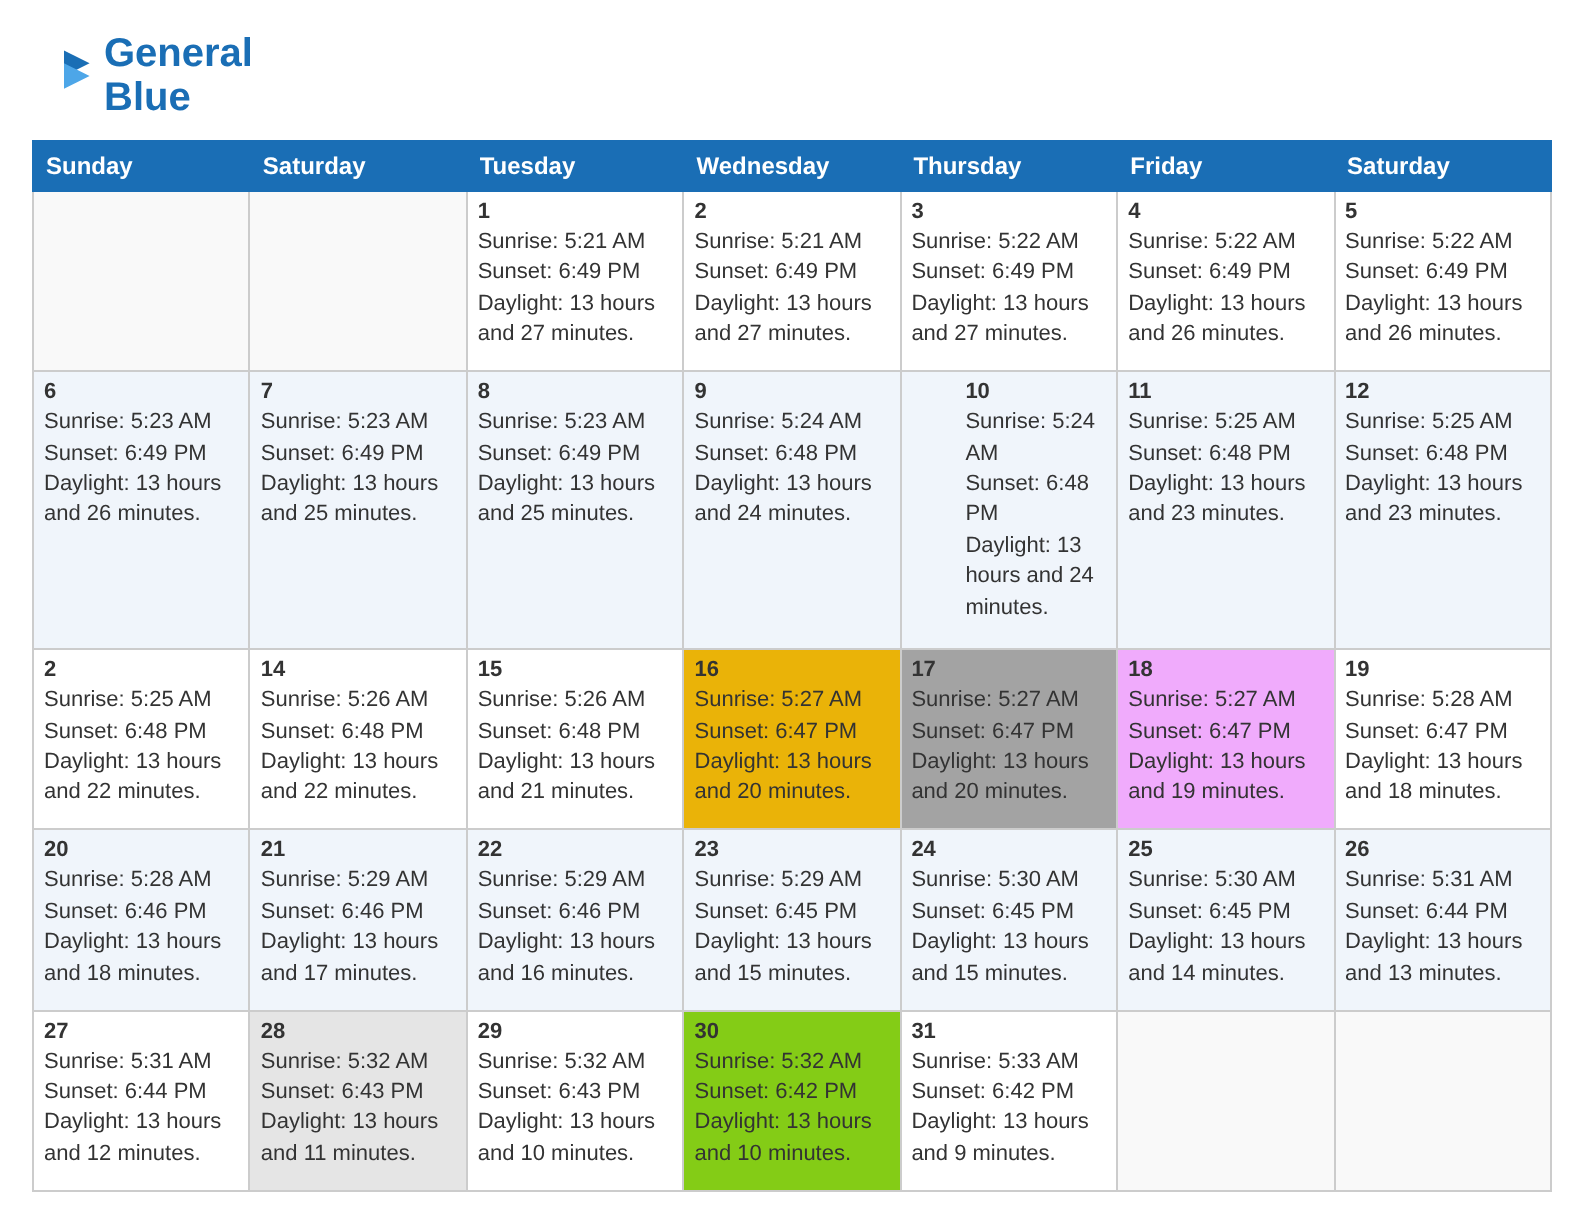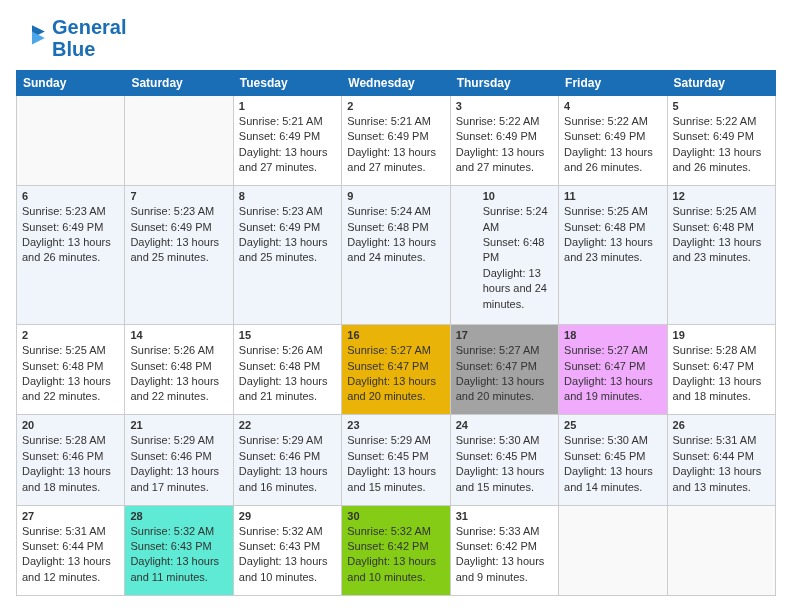--- a/index.html
+++ b/index.html
@@ -300,21 +300,21 @@
 Daylight: 13 hours and 13 minutes.</div>
           </td>
         </tr>
         <tr>
           <td style="background: rgb(255, 255, 255);">
             <span class="day-num">27</span>
             <div class="day-info" style="white-space: pre-line;">Sunrise: 5:31 AM
 Sunset: 6:44 PM
 Daylight: 13 hours and 12 minutes.</div>
           </td>
-          <td style="background: #5eead4;">
+          <td style="background: #e5e5e5;">
             <span class="day-num">28</span>
             <div class="day-info" style="white-space: pre-line;">Sunrise: 5:32 AM
 Sunset: 6:43 PM
 Daylight: 13 hours and 11 minutes.</div>
           </td>
           <td style="background: rgb(255, 255, 255);">
             <span class="day-num">29</span>
             <div class="day-info" style="white-space: pre-line;">Sunrise: 5:32 AM
 Sunset: 6:43 PM
 Daylight: 13 hours and 10 minutes.</div>

